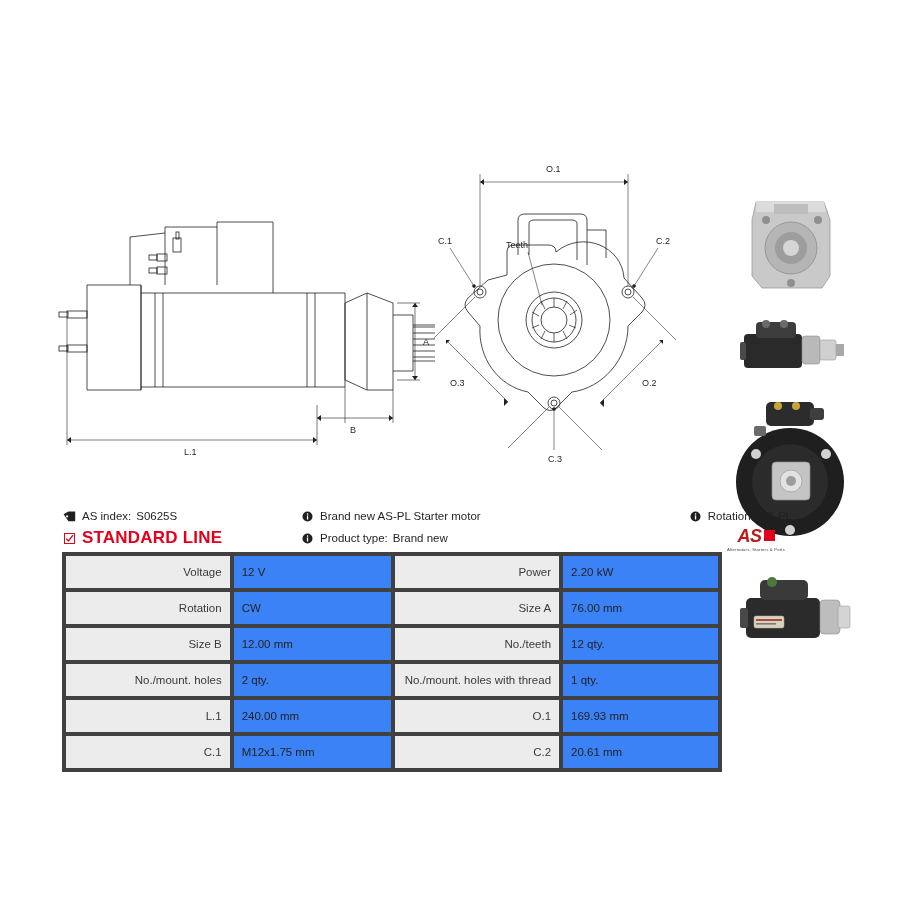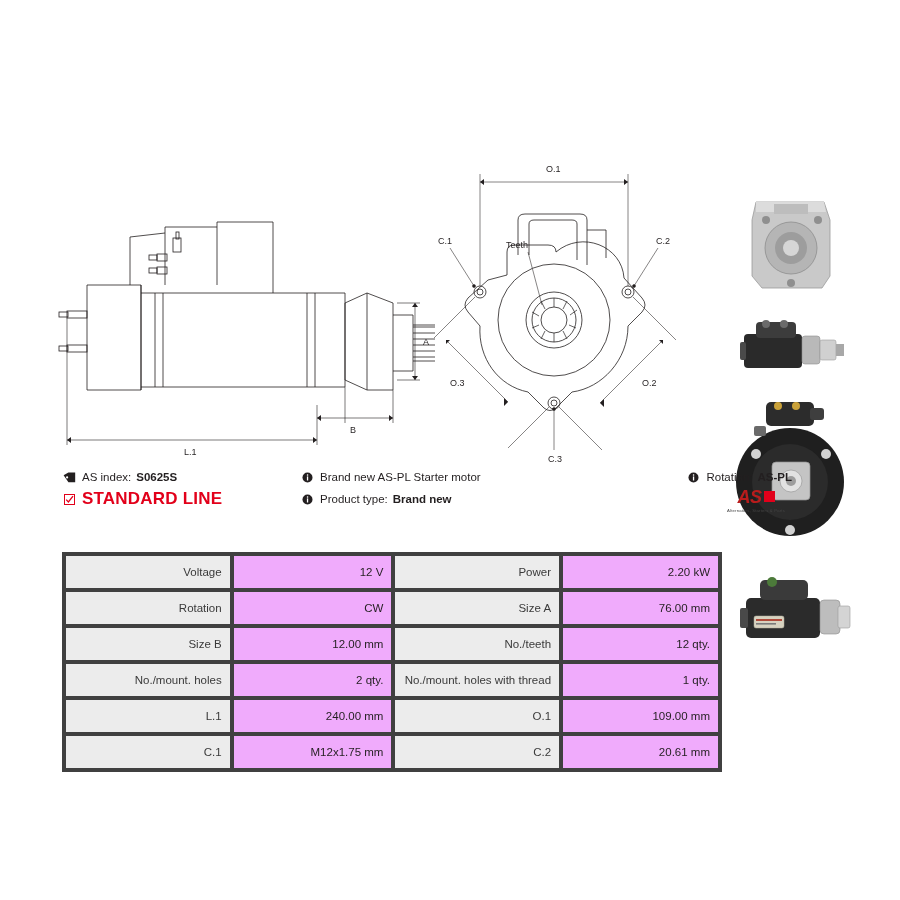--- a/index.html
+++ b/index.html
@@ -57,21 +57,21 @@
     width: 128px;
     background: #ffffff;
     overflow: hidden;
   }
   .photo svg { display: block; }
 
   
   .inforow {
     position: absolute;
     left: 62px;
-    top: 466px;
+    top: 505px;
     width: 660px;
     height: 52px;
     font-size: 11.5px;
   }
   .info-col1 { position: absolute; left: 0; top: 0; width: 230px; }
   .info-col2 { position: absolute; left: 238px; top: 0; width: 280px; }
   .info-col3 { position: absolute; left: 540px; top: 0; width: 190px; }
   .info-line {
     display: flex;
     align-items: center;
@@ -80,21 +80,21 @@
   }
   .info-line .ico {
     display: inline-flex;
     width: 15px;
     height: 14px;
     align-items: center;
     justify-content: center;
     margin-right: 5px;
     flex: 0 0 auto;
   }
-  .bold { font-weight: bold; }
+  .bold { font-weight: normal; }
   .std-line {
     color: #e2001a;
     font-weight: bold;
     font-size: 17px;
     letter-spacing: .2px;
   }
   .std-line .ico { color: #e2001a; }
   .producer-line { justify-content: flex-end; }
 
   
@@ -144,22 +144,22 @@
     vertical-align: middle;
   }
   td.lbl {
     width: 168px;
     background: #ececec;
     text-align: right;
     color: #3a3a3a;
   }
   td.val {
     width: 162px;
-    background: #f0abfc;
-    text-align: right;
+    background: #3b82f6;
+    text-align: left;
     color: #231f20;
   }
   td.lbl.wrap { line-height: 12px; }
 
   .dimtext { font-size: 9px; fill: #231f20; font-family: "Liberation Sans", sans-serif; }
 </style>
 </head>
 <body>
 
 <div class="sheet">
@@ -477,21 +477,21 @@
       <tr>
         <td class="lbl">No./mount. holes</td>
         <td class="val">2 qty.</td>
         <td class="lbl wrap">No./mount. holes with thread</td>
         <td class="val">1 qty.</td>
       </tr>
       <tr>
         <td class="lbl">L.1</td>
         <td class="val">240.00 mm</td>
         <td class="lbl">O.1</td>
-        <td class="val">109.00 mm</td>
+        <td class="val">169.93 mm</td>
       </tr>
       <tr>
         <td class="lbl">C.1</td>
         <td class="val">M12x1.75 mm</td>
         <td class="lbl">C.2</td>
         <td class="val">20.61 mm</td>
       </tr>
     </tbody>
   </table>
 

